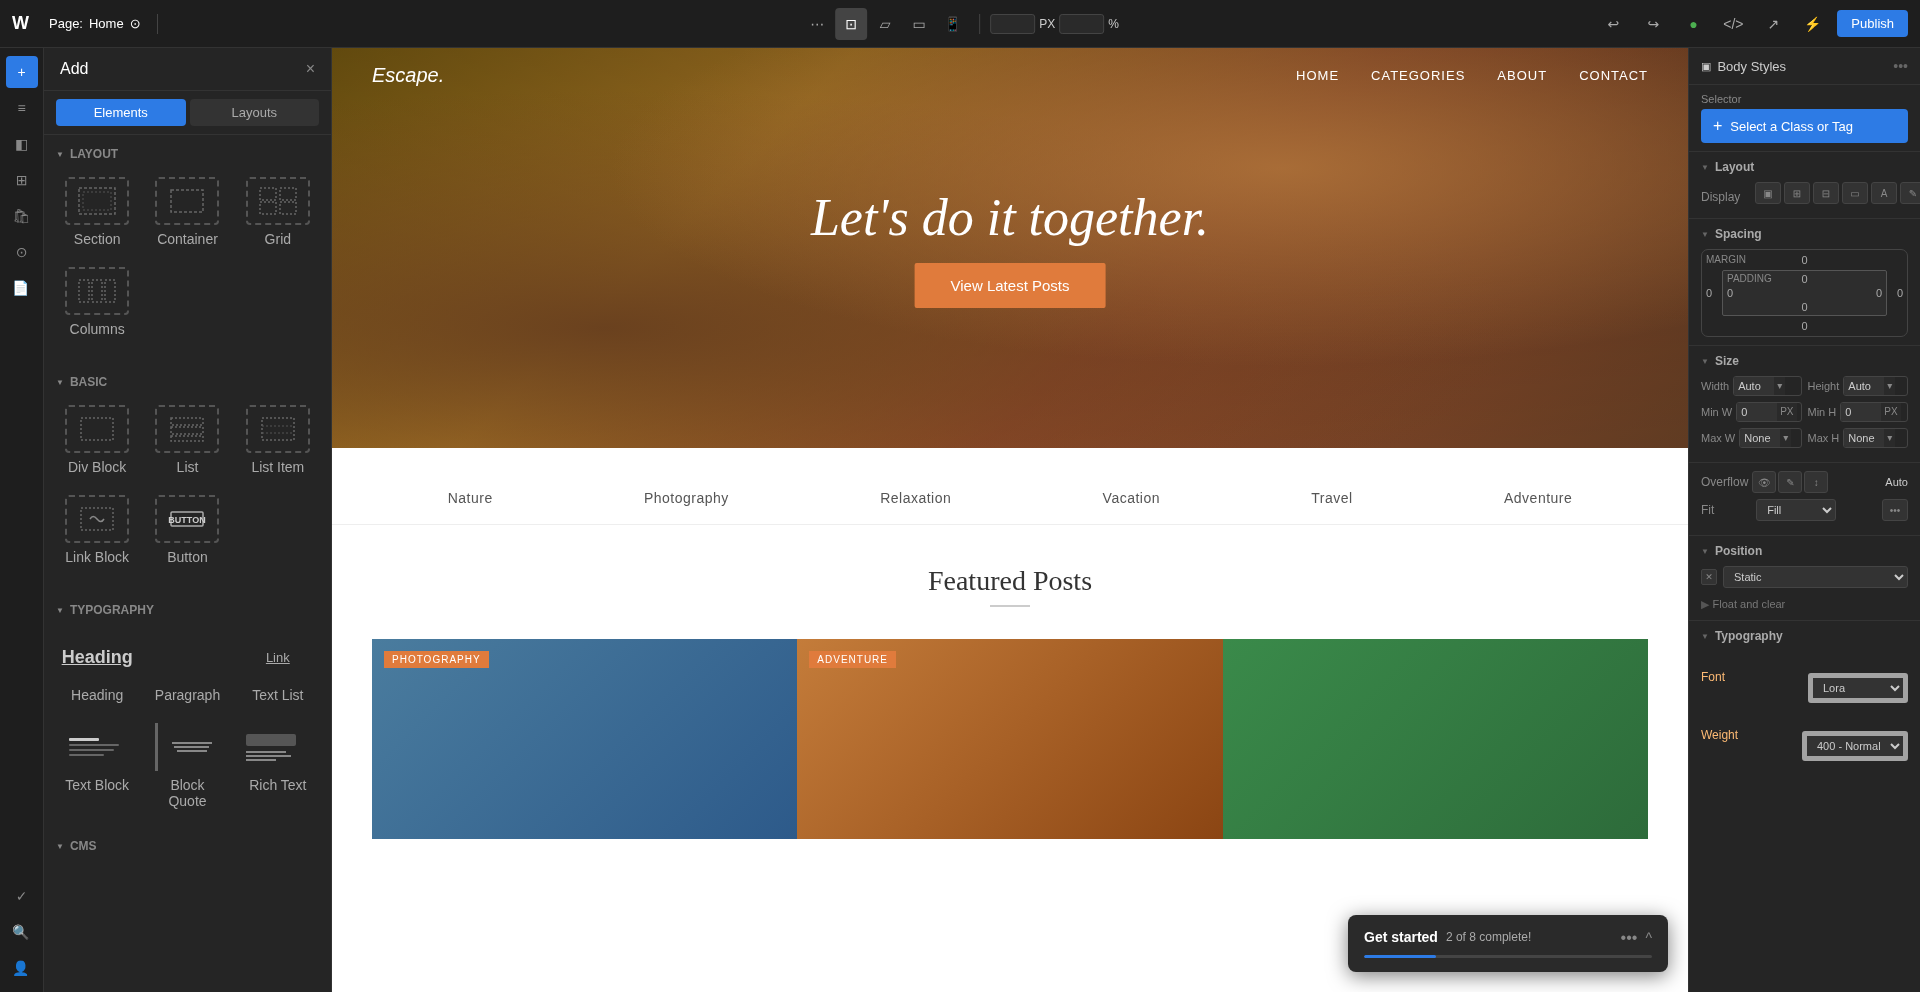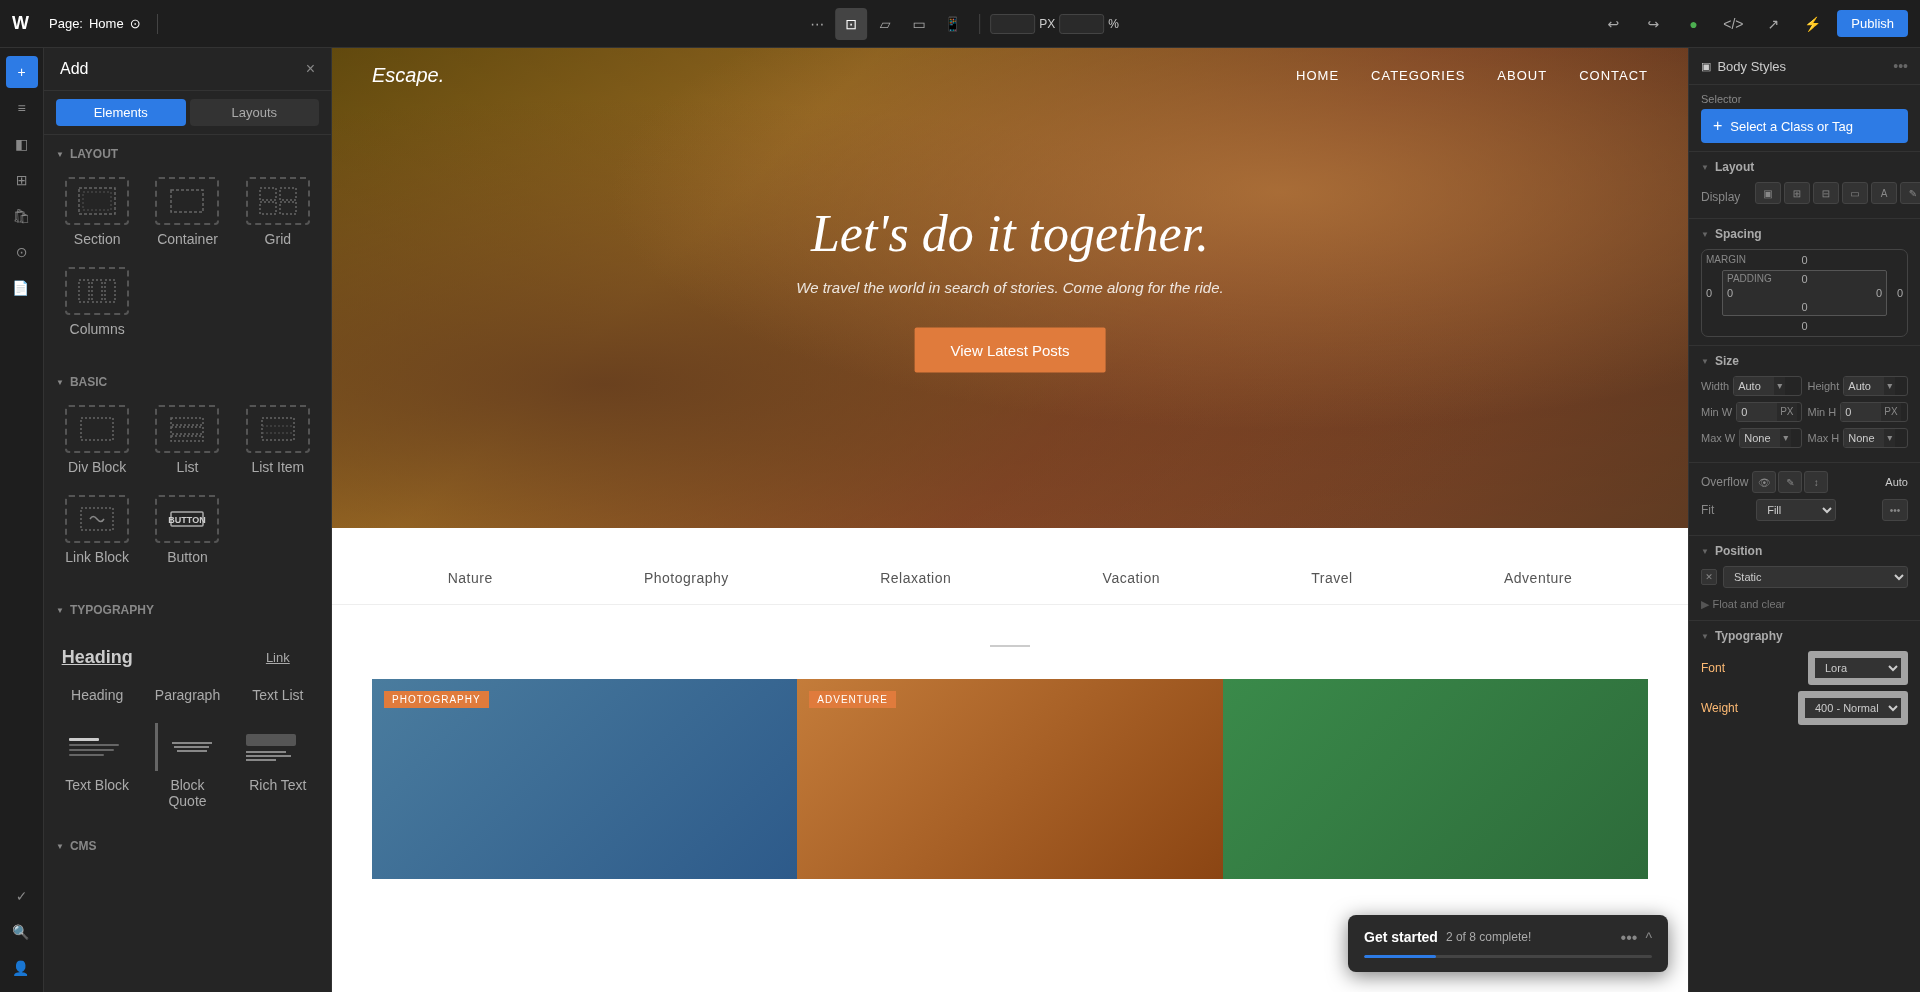--- a/index.html
+++ b/index.html
@@ -249,21 +249,21 @@
       position: absolute;
       top: 0; left: 0; right: 0;
       z-index: 10;
     }
     .site-logo { color: #fff; font-size: 20px; font-style: italic; }
     .site-nav-links { display: flex; gap: 32px; }
     .site-nav-link { color: #fff; font-size: 13px; letter-spacing: 1px; text-decoration: none; cursor: pointer; }
 
     .hero {
       position: relative;
-      height: 480px;
+      height: 400px;
       overflow: hidden;
     }
     .hero-bg {
       width: 100%;
       height: 100%;
       background: linear-gradient(135deg, #8B6914 0%, #C4892A 30%, #A0522D 60%, #6B4226 100%);
       position: relative;
     }
     
     .hero-bg::before {
@@ -602,26 +602,27 @@
     .rp-section-title2::before { content: '▼'; font-size: 8px; color: #666; }
     .font-row {
       display: flex;
       align-items: center;
       justify-content: space-between;
       margin-bottom: 6px;
     }
     .font-label { color: #fdba74; font-size: 12px; }
     .font-select {
       background: #333;
-      border: 7px solid #a3a3a3;
+      border: 5px solid #a3a3a3;
       color: #ccc;
       font-size: 11px;
       padding: 3px 6px;
       border-radius: 3px;
       min-width: 100px;
+      margin-top: 22px;
     }
 
     
     ::-webkit-scrollbar { width: 4px; }
     ::-webkit-scrollbar-track { background: #1a1a1a; }
     ::-webkit-scrollbar-thumb { background: #444; border-radius: 2px; }
 
     
     .topbar-icon-group {
       display: flex;
@@ -859,35 +860,35 @@
           <div class="site-nav-links">
             <a class="site-nav-link">HOME</a>
             <a class="site-nav-link">CATEGORIES</a>
             <a class="site-nav-link">ABOUT</a>
             <a class="site-nav-link">CONTACT</a>
           </div>
         </div>
 
         <div class="hero-content">
           <div class="hero-title">Let's do it together.</div>
-          <div class="hero-subtitle">We travel the world in search of stories. Come along for the ride.</div>
           <button class="hero-btn">View Latest Posts</button>
         </div>
       </div>
 
       <div class="categories-bar">
         <span class="category-link">Nature</span>
         <span class="category-link">Photography</span>
         <span class="category-link">Relaxation</span>
         <span class="category-link">Vacation</span>
         <span class="category-link">Travel</span>
         <span class="category-link">Adventure</span>
       </div>
 
       <div class="featured-section">
+        <div class="featured-title">Featured Posts</div>
         <div class="featured-divider"></div>
         <div class="posts-grid">
           <div class="post-card post-card-bg-photo">
             <span class="post-card-tag">PHOTOGRAPHY</span>
           </div>
           <div class="post-card post-card-bg-adv">
             <span class="post-card-tag adv">ADVENTURE</span>
           </div>
           <div class="post-card post-card-bg-na"></div>
         </div>

